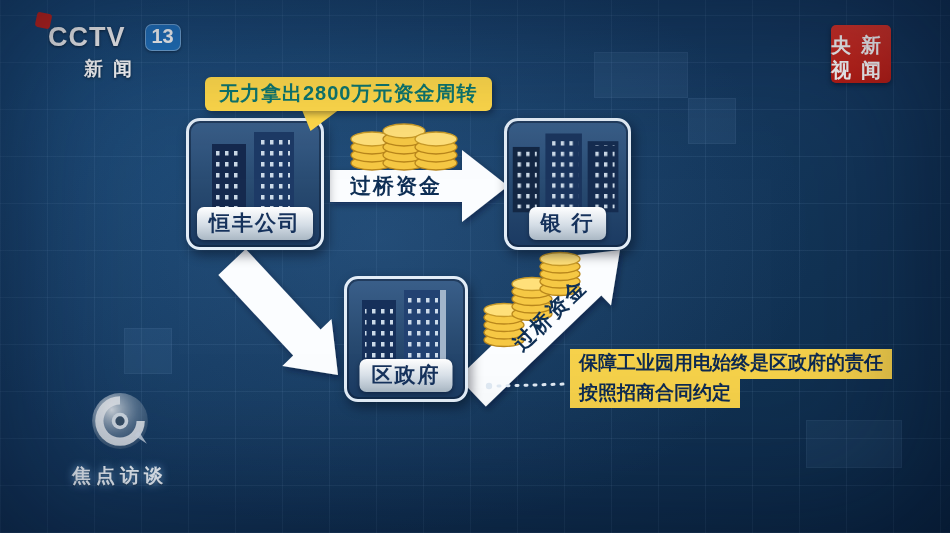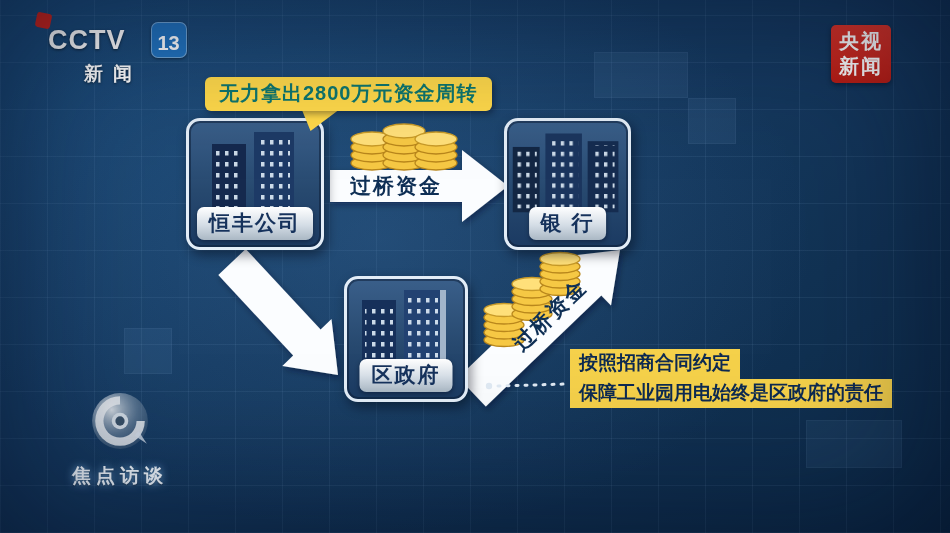--- a/index.html
+++ b/index.html
@@ -36,33 +36,33 @@
   .flow-label { position:absolute; z-index:4; text-align:center; font-size:21px; font-weight:800;
     color:#0e2f55; letter-spacing:2px; white-space:nowrap; }
   #flow1-label { left:332px; top:172px; width:128px; }
   #flow2-label { left:480px; top:301px; width:140px; transform:rotate(-44deg); }
 
   .note { position:absolute; left:570px; top:349px; z-index:4; display:flex; flex-direction:column; align-items:flex-start; }
   .note-line { background:rgba(255,215,74,0.96); color:#0d2a52; font-weight:700; font-size:19px;
     padding:2px 9px 3px; line-height:1.3; white-space:nowrap; }
 
   .cctv { position:absolute; left:48px; top:22px; z-index:5; }
-  .cctv-row { display:flex; align-items:center; gap:25px; }
+  .cctv-row { display:flex; align-items:center; gap:19px; }
   .cctv-text { font-size:27px; font-weight:800; color:#fff; letter-spacing:1px;
     text-shadow:0 1px 3px rgba(0,0,0,0.55); }
   .channel-num { background:#2273be; color:#fff; font-weight:800; font-size:20px;
-    padding:10px 7px 3px; border-radius:7px; box-shadow:inset 0 0 0 1px rgba(255,255,255,0.35), 0 1px 3px rgba(0,0,0,0.4);text-align:right; }
+    padding:1px 7px 3px; border-radius:7px; box-shadow:inset 0 0 0 1px rgba(255,255,255,0.35), 0 1px 3px rgba(0,0,0,0.4);text-align:right; }
   .channel-sub { margin-top:3px; margin-left:36px; color:#fff; font-weight:700; font-size:19px;
     letter-spacing:10px; text-shadow:0 1px 3px rgba(0,0,0,0.55); }
   .red-mark { position:absolute; left:-12px; top:-9px; width:15px; height:15px;
     background:#d3261c; border-radius:3px; transform:rotate(12deg); }
 
   .badge { position:absolute; left:831px; top:25px; width:60px; height:58px; z-index:5;
     background:linear-gradient(180deg,#e03428,#b91d14); border-radius:5px;
-    display:flex; flex-direction:column; align-items:center; justify-content:center;
+    display:flex; align-items:flex-end; justify-content:center;
     color:#fff; font-weight:800; font-size:20px; line-height:1.25; letter-spacing:2px;
     box-shadow:0 2px 5px rgba(0,0,10,0.4); }
 
   .fjft { position:absolute; left:70px; top:390px; z-index:5; width:100px; text-align:center; }
   .fjft-label { margin-top:7px; color:#eef5fc; font-weight:700; font-size:19px; letter-spacing:5px;
     text-shadow:0 0 8px rgba(140,200,255,0.85), 0 1px 2px rgba(0,0,0,0.6); white-space:nowrap; }
 </style>
 </head>
 <body>
 
@@ -180,22 +180,22 @@
     <div class="node-label">区政府</div>
   </div>
 
   <div class="callout">无力拿出2800万元资金周转</div>
   <div class="callout-tail"></div>
 
   <div class="flow-label" id="flow1-label">过桥资金</div>
   <div class="flow-label" id="flow2-label">过桥资金</div>
 
   <div class="note">
+    <div class="note-line">保障工业园用电始终是区政府的责任</div>
     <div class="note-line">按照招商合同约定</div>
-    <div class="note-line">保障工业园用电始终是区政府的责任</div>
   </div>
 
   <div class="cctv">
     <div class="red-mark"></div>
     <div class="cctv-row">
       <span class="cctv-text">CCTV</span>
       <span class="channel-num">13</span>
     </div>
     <div class="channel-sub">新闻</div>
   </div>

